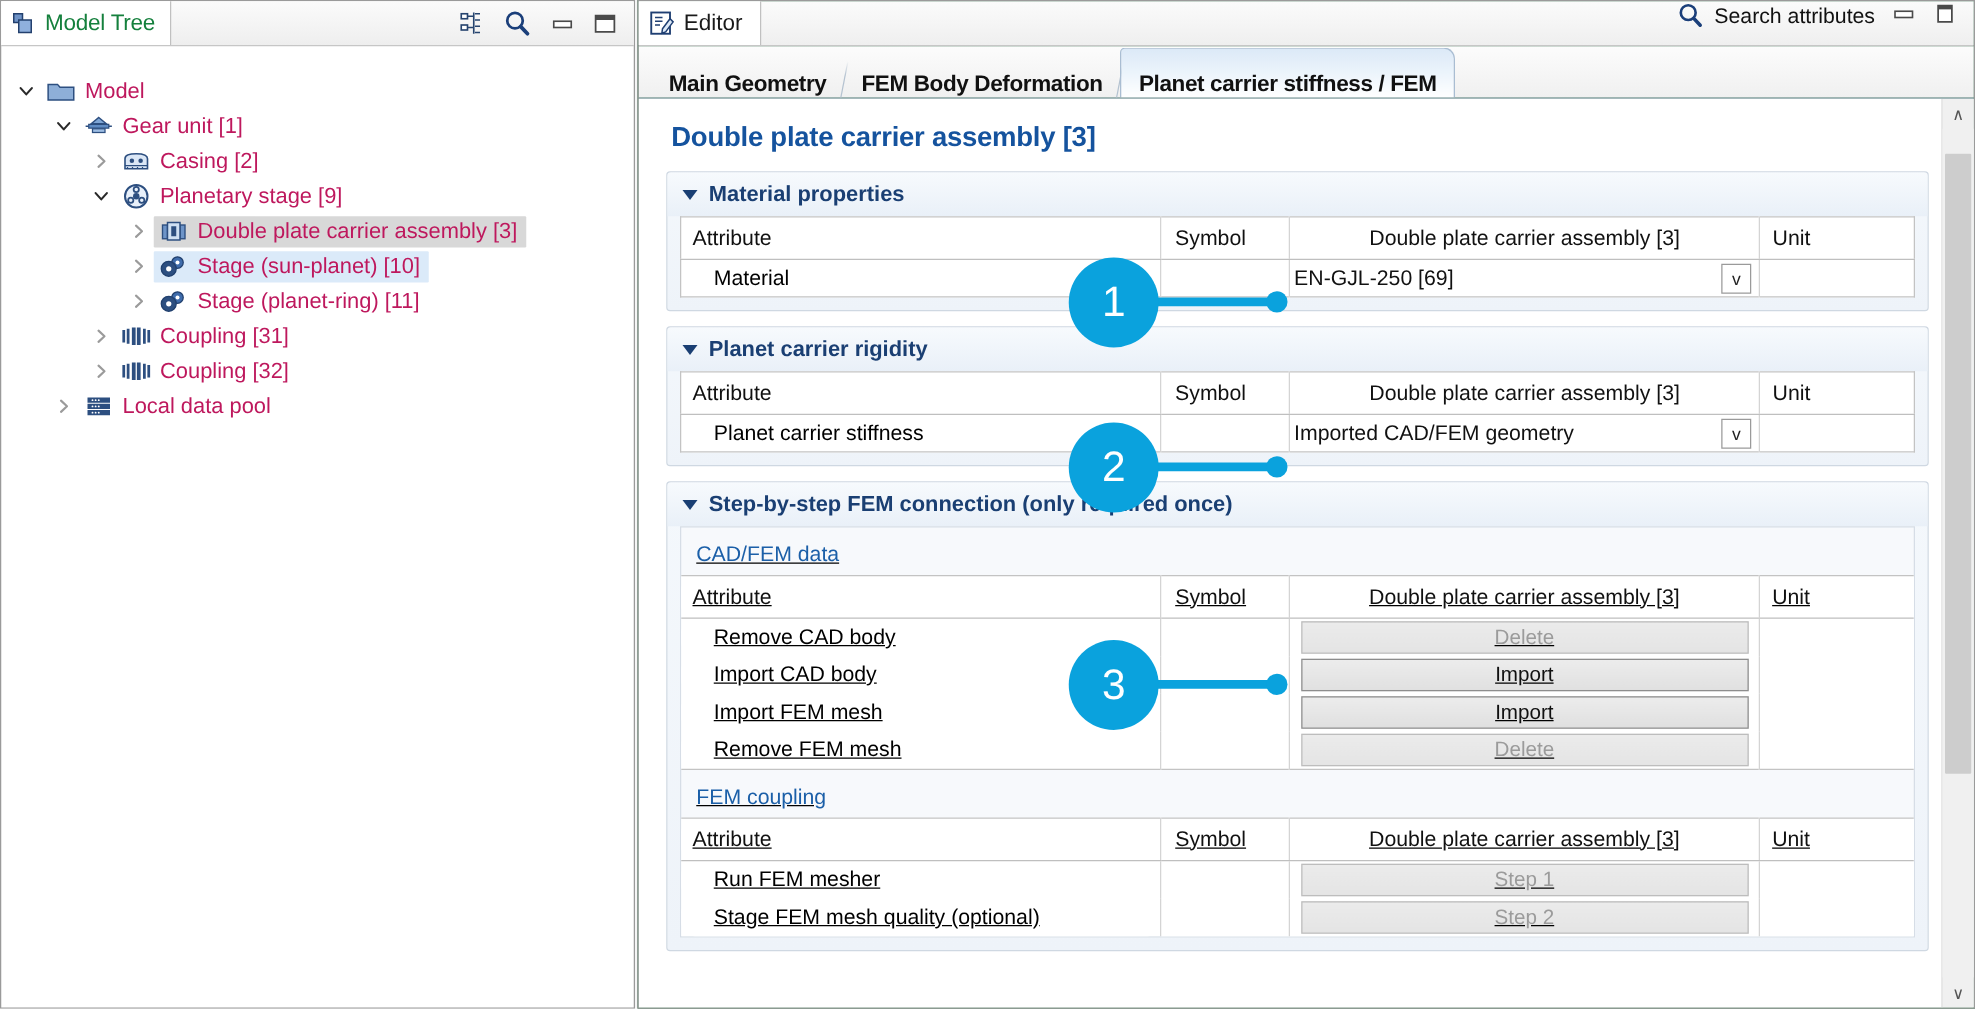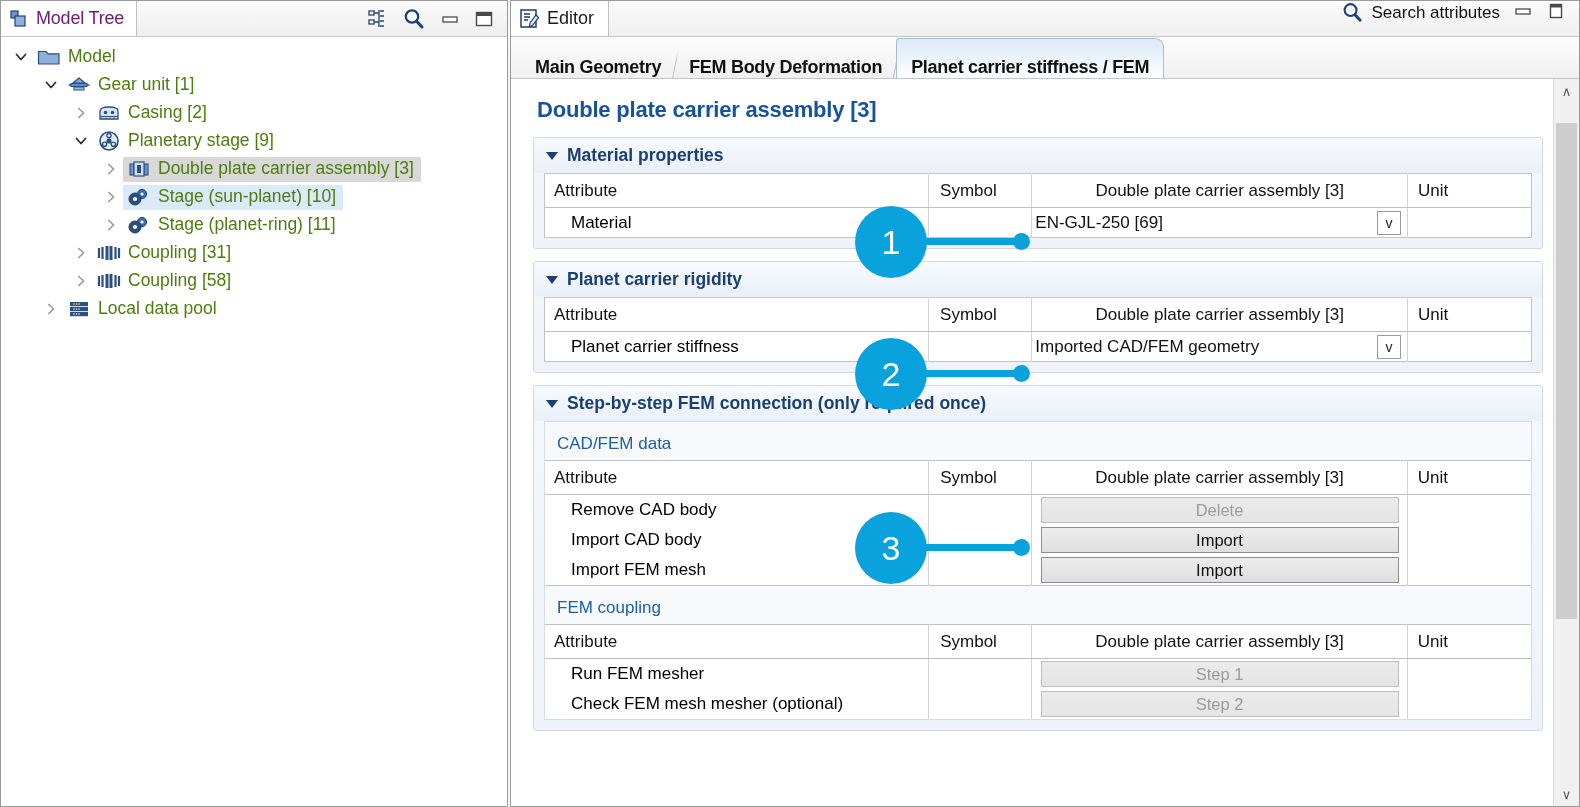--- a/index.html
+++ b/index.html
@@ -22,30 +22,31 @@
     height: 36px; min-height:36px;
     background: linear-gradient(to bottom,#fbfbfb,#eeeeee);
     display: flex; align-items: stretch; position: relative;
     border-bottom: 1px solid #c6c6c6;
   }
   .lp-tab {
     display: flex; align-items: center; gap: 7px;
     padding: 0 12px 0 8px;
     background: #ffffff;
     border-right: 1px solid #c0c0c0;
-    font-size: 18px; color: #701a75;
+    font-size: 18px; color: #15803d;
     letter-spacing: -0.2px;
   }
   .lp-tools { margin-left: auto; display: flex; align-items: center; gap: 14px; padding-right: 13px; }
 
   .tree {
     flex: 1; overflow: hidden;
     padding-top: 6px;
     font-size: 17.5px;
-    color: #4d7c0f;
+    color: #be185d;
+    margin-top: 16px;
   }
   .trow {
     display: flex; align-items: center;
     height: 28px;
     white-space: nowrap;
     padding-right: 6px;
   }
   .trow .twist { width: 24px; min-width:24px; display:flex; align-items:center; justify-content:center; }
   .trow .ticon { width: 27px; min-width:27px; display:flex; align-items:center; justify-content:center; margin-right: 6px;}
   .trow .tlabel { line-height: 1; }
@@ -410,21 +411,21 @@
         </span>
         <span class="selbox">
           <span class="ticon">
             <svg width="24" height="20" viewBox="0 0 24 20">
               <path d="M2 5 L2 15 M5.5 4 L5.5 16" stroke="#2d4f80" stroke-width="2.2"></path>
               <rect x="8.5" y="3" width="3" height="14" fill="#2d4f80"></rect>
               <rect x="12.5" y="3" width="3" height="14" fill="#2d4f80"></rect>
               <path d="M18.5 4 L18.5 16 M22 5 L22 15" stroke="#2d4f80" stroke-width="2.2"></path>
             </svg>
           </span>
-          <span class="tlabel">Coupling [58]</span>
+          <span class="tlabel">Coupling [32]</span>
         </span>
       </div>
 
       <div class="trow" style="padding-left:38px">
         <span class="twist">
           <svg width="14" height="14" viewBox="0 0 14 14">
               <path d="M4.8 2.5 L9.6 7 L4.8 11.5" fill="none" stroke="#9b9b9b" stroke-width="1.7" stroke-linecap="round" stroke-linejoin="round"></path>
             </svg>
         </span>
         <span class="selbox">
@@ -569,21 +570,21 @@
           </div>
         </div>
 
         <div class="section">
           <div class="section-head">
             <span class="tri"></span>
             <span>Step-by-step FEM connection (only required once)</span>
           </div>
           <div class="section-body">
 
-            <div class="tbl-shell" style="background:#f7f9fc;border:1px solid #d6dde6;">
+            <div class="tbl-shell" style="background:#f7f9fc;border:1px solid #d6dde6;text-decoration:underline;">
               <div class="sub-head">CAD/FEM data</div>
               <table class="atable" style="border-left:none;border-right:none;">
                 <thead>
                   <tr>
                     <th class="col-attr">Attribute</th>
                     <th class="col-sym">Symbol</th>
                     <th class="col-val">Double plate carrier assembly [3]</th>
                     <th class="col-unit">Unit</th>
                   </tr>
                 </thead>
@@ -605,20 +606,28 @@
                     <td class="col-unit"></td>
                   </tr>
                   <tr>
                     <td class="col-attr">Import FEM mesh</td>
                     <td class="col-sym"></td>
                     <td class="col-val">
                       <span class="btn">Import</span>
                     </td>
                     <td class="col-unit"></td>
                   </tr>
+                  <tr>
+                    <td class="col-attr">Remove FEM mesh</td>
+                    <td class="col-sym"></td>
+                    <td class="col-val">
+                      <span class="btn disabled">Delete</span>
+                    </td>
+                    <td class="col-unit"></td>
+                  </tr>
                 </tbody>
               </table>
 
               <div class="sub-head">FEM coupling</div>
               <table class="atable" style="border-left:none;border-right:none;border-bottom:none;">
                 <thead>
                   <tr>
                     <th class="col-attr">Attribute</th>
                     <th class="col-sym">Symbol</th>
                     <th class="col-val">Double plate carrier assembly [3]</th>
@@ -628,21 +637,21 @@
                 <tbody>
                   <tr>
                     <td class="col-attr">Run FEM mesher</td>
                     <td class="col-sym"></td>
                     <td class="col-val">
                       <span class="btn disabled">Step 1</span>
                     </td>
                     <td class="col-unit"></td>
                   </tr>
                   <tr>
-                    <td class="col-attr">Check FEM mesh mesher (optional)</td>
+                    <td class="col-attr">Stage FEM mesh quality (optional)</td>
                     <td class="col-sym"></td>
                     <td class="col-val">
                       <span class="btn disabled">Step 2</span>
                     </td>
                     <td class="col-unit"></td>
                   </tr>
                 </tbody>
               </table>
             </div>
 

